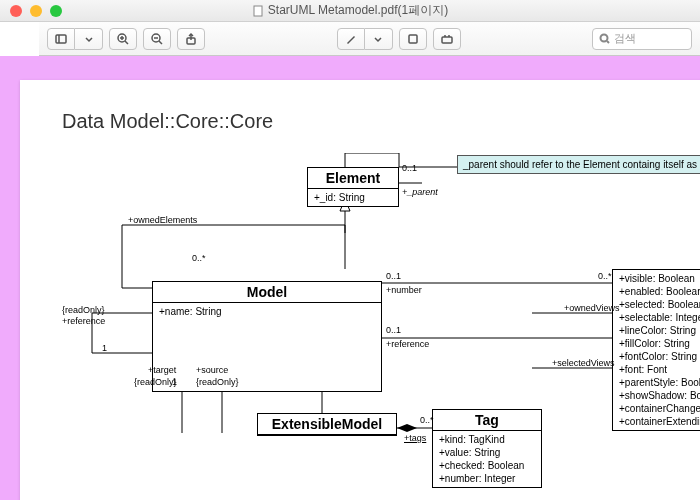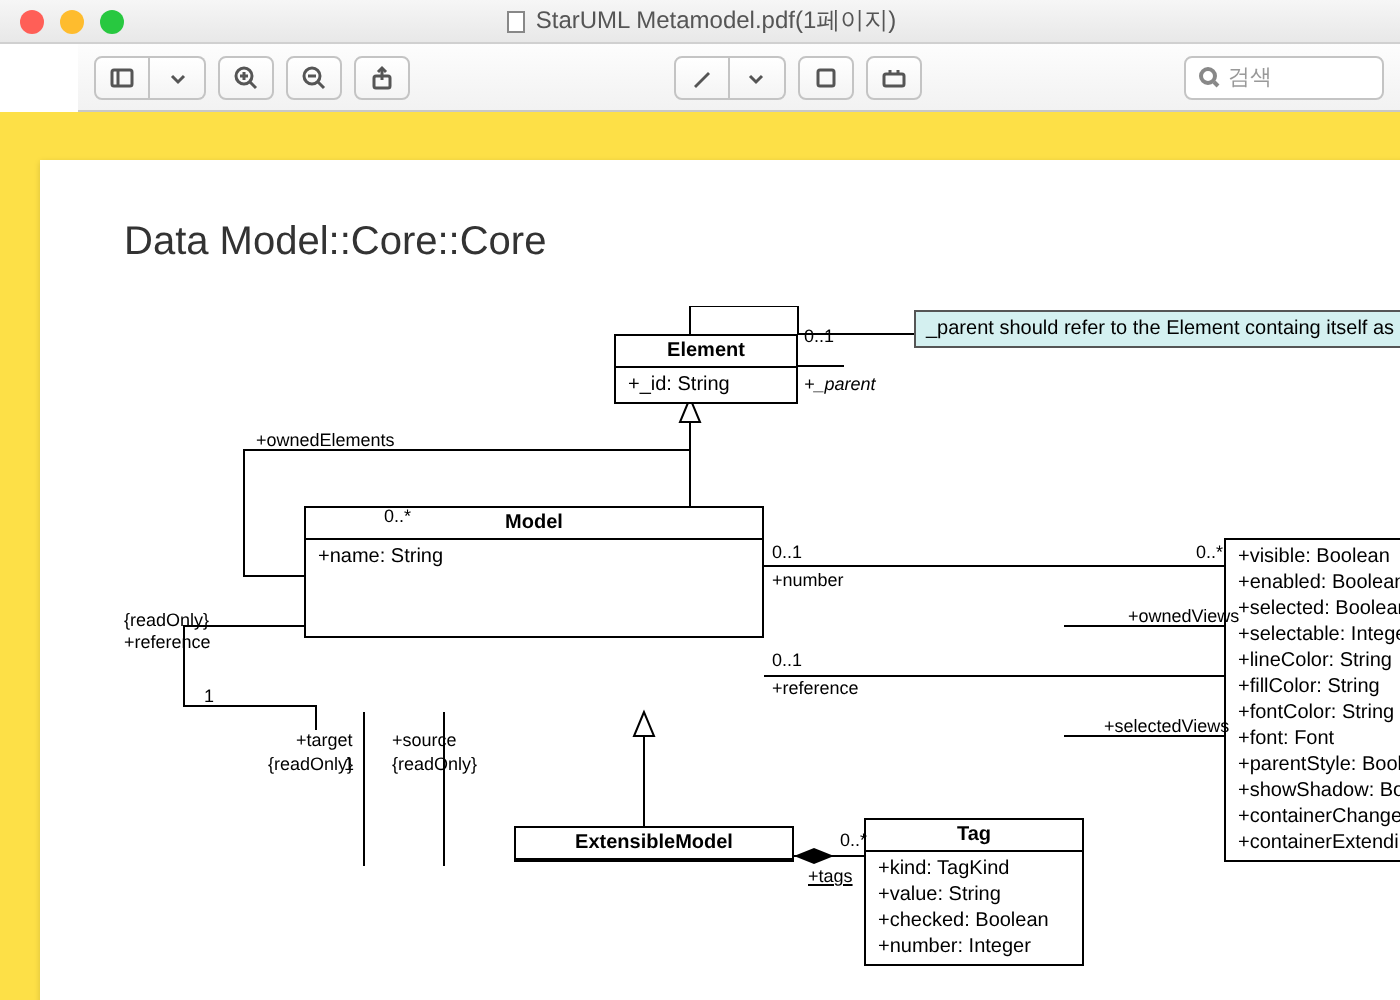--- a/index.html
+++ b/index.html
@@ -14,26 +14,26 @@
 .title svg { width: 12px; height: 12px; }
 .toolbar { height: 34px; background: linear-gradient(#fdfdfd,#f2f2f2); border-bottom: 1px solid #c8c8c8; display: flex; align-items: center; padding: 0 8px; gap: 6px; margin-left: 39px; }
 .tbtn { height: 22px; min-width: 28px; border: 1px solid #c4c4c4; border-radius: 4px; background: linear-gradient(#fff,#f4f4f4); display: flex; align-items: center; justify-content: center; cursor: pointer; }
 .tbtn svg { width: 14px; height: 14px; stroke: #555; fill: none; stroke-width: 1.5; }
 .tgroup { display: flex; }
 .tgroup .tbtn:first-child { border-radius: 4px 0 0 4px; }
 .tgroup .tbtn:last-child { border-radius: 0 4px 4px 0; border-left: none; }
 .spacer { flex: 1; }
 .search { height: 22px; width: 100px; border: 1px solid #c4c4c4; border-radius: 4px; background: #fff; display: flex; align-items: center; padding: 0 6px; gap: 4px; color: #999; font-size: 11px; }
 .search svg { width: 11px; height: 11px; stroke: #888; fill: none; stroke-width: 2; }
-.content { position: relative; background: #fde047; height: 444px; overflow: hidden; }
+.content { position: relative; background: #f0abfc; height: 444px; overflow: hidden; }
 .page { position: absolute; left: 20px; top: 24px; right: -20px; bottom: -20px; background: #fff; box-shadow: 0 1px 3px rgba(0,0,0,0.15); padding: 30px 20px 20px 42px; }
 .pgtitle { font-size: 20px; color: #333; margin-bottom: 20px; }
 .diagram { position: relative; font-size: 10px; color: #000; }
 .box { position: absolute; border: 1px solid #000; background: #fff; }
-.boxh { border-bottom: 1px solid #000; padding: 2px 6px; text-align: center; font-weight: bold; font-size: 10px; }
+.boxh { border-bottom: 1px solid #000; padding: 2px 6px; text-align: center; font-weight: bold; font-size: 14px; }
 .boxa { padding: 2px 6px; font-size: 10px; line-height: 13px; }
 .note { position: absolute; background: #d4f0f0; border: 1px solid #555; padding: 3px 5px; font-size: 10px; }
 .lbl { position: absolute; font-size: 9px; background: transparent; white-space: nowrap; }
 svg.lines { position: absolute; top: 0; left: 0; pointer-events: none; }
 </style>
 </head>
 <body>
 
 <div class="titlebar">
   <div class="traffic">
@@ -157,21 +157,21 @@
         <line x1="470" y1="215" x2="550" y2="215" stroke="#000"></line>
       </svg>
 
       <div class="note" style="left:395px; top:2px; right:-40px;">_parent should refer to the Element containg itself as a com</div>
 
       <div class="box" style="left:245px; top:14px; width:92px;">
         <div class="boxh">Element</div>
         <div class="boxa">+_id: String</div>
       </div>
 
-      <div class="box" style="left:90px; top:100px; width:230px; height:66px;">
+      <div class="box" style="left:90px; top:128px; width:230px; height:111px;">
         <div class="boxh">Model</div>
         <div class="boxa">+name: String</div>
       </div>
 
       <div class="box" style="left:195px; top:260px; width:140px;">
         <div class="boxh">ExtensibleModel</div>
       </div>
 
       <div class="box" style="left:370px; top:256px; width:110px;">
         <div class="boxh">Tag</div>

